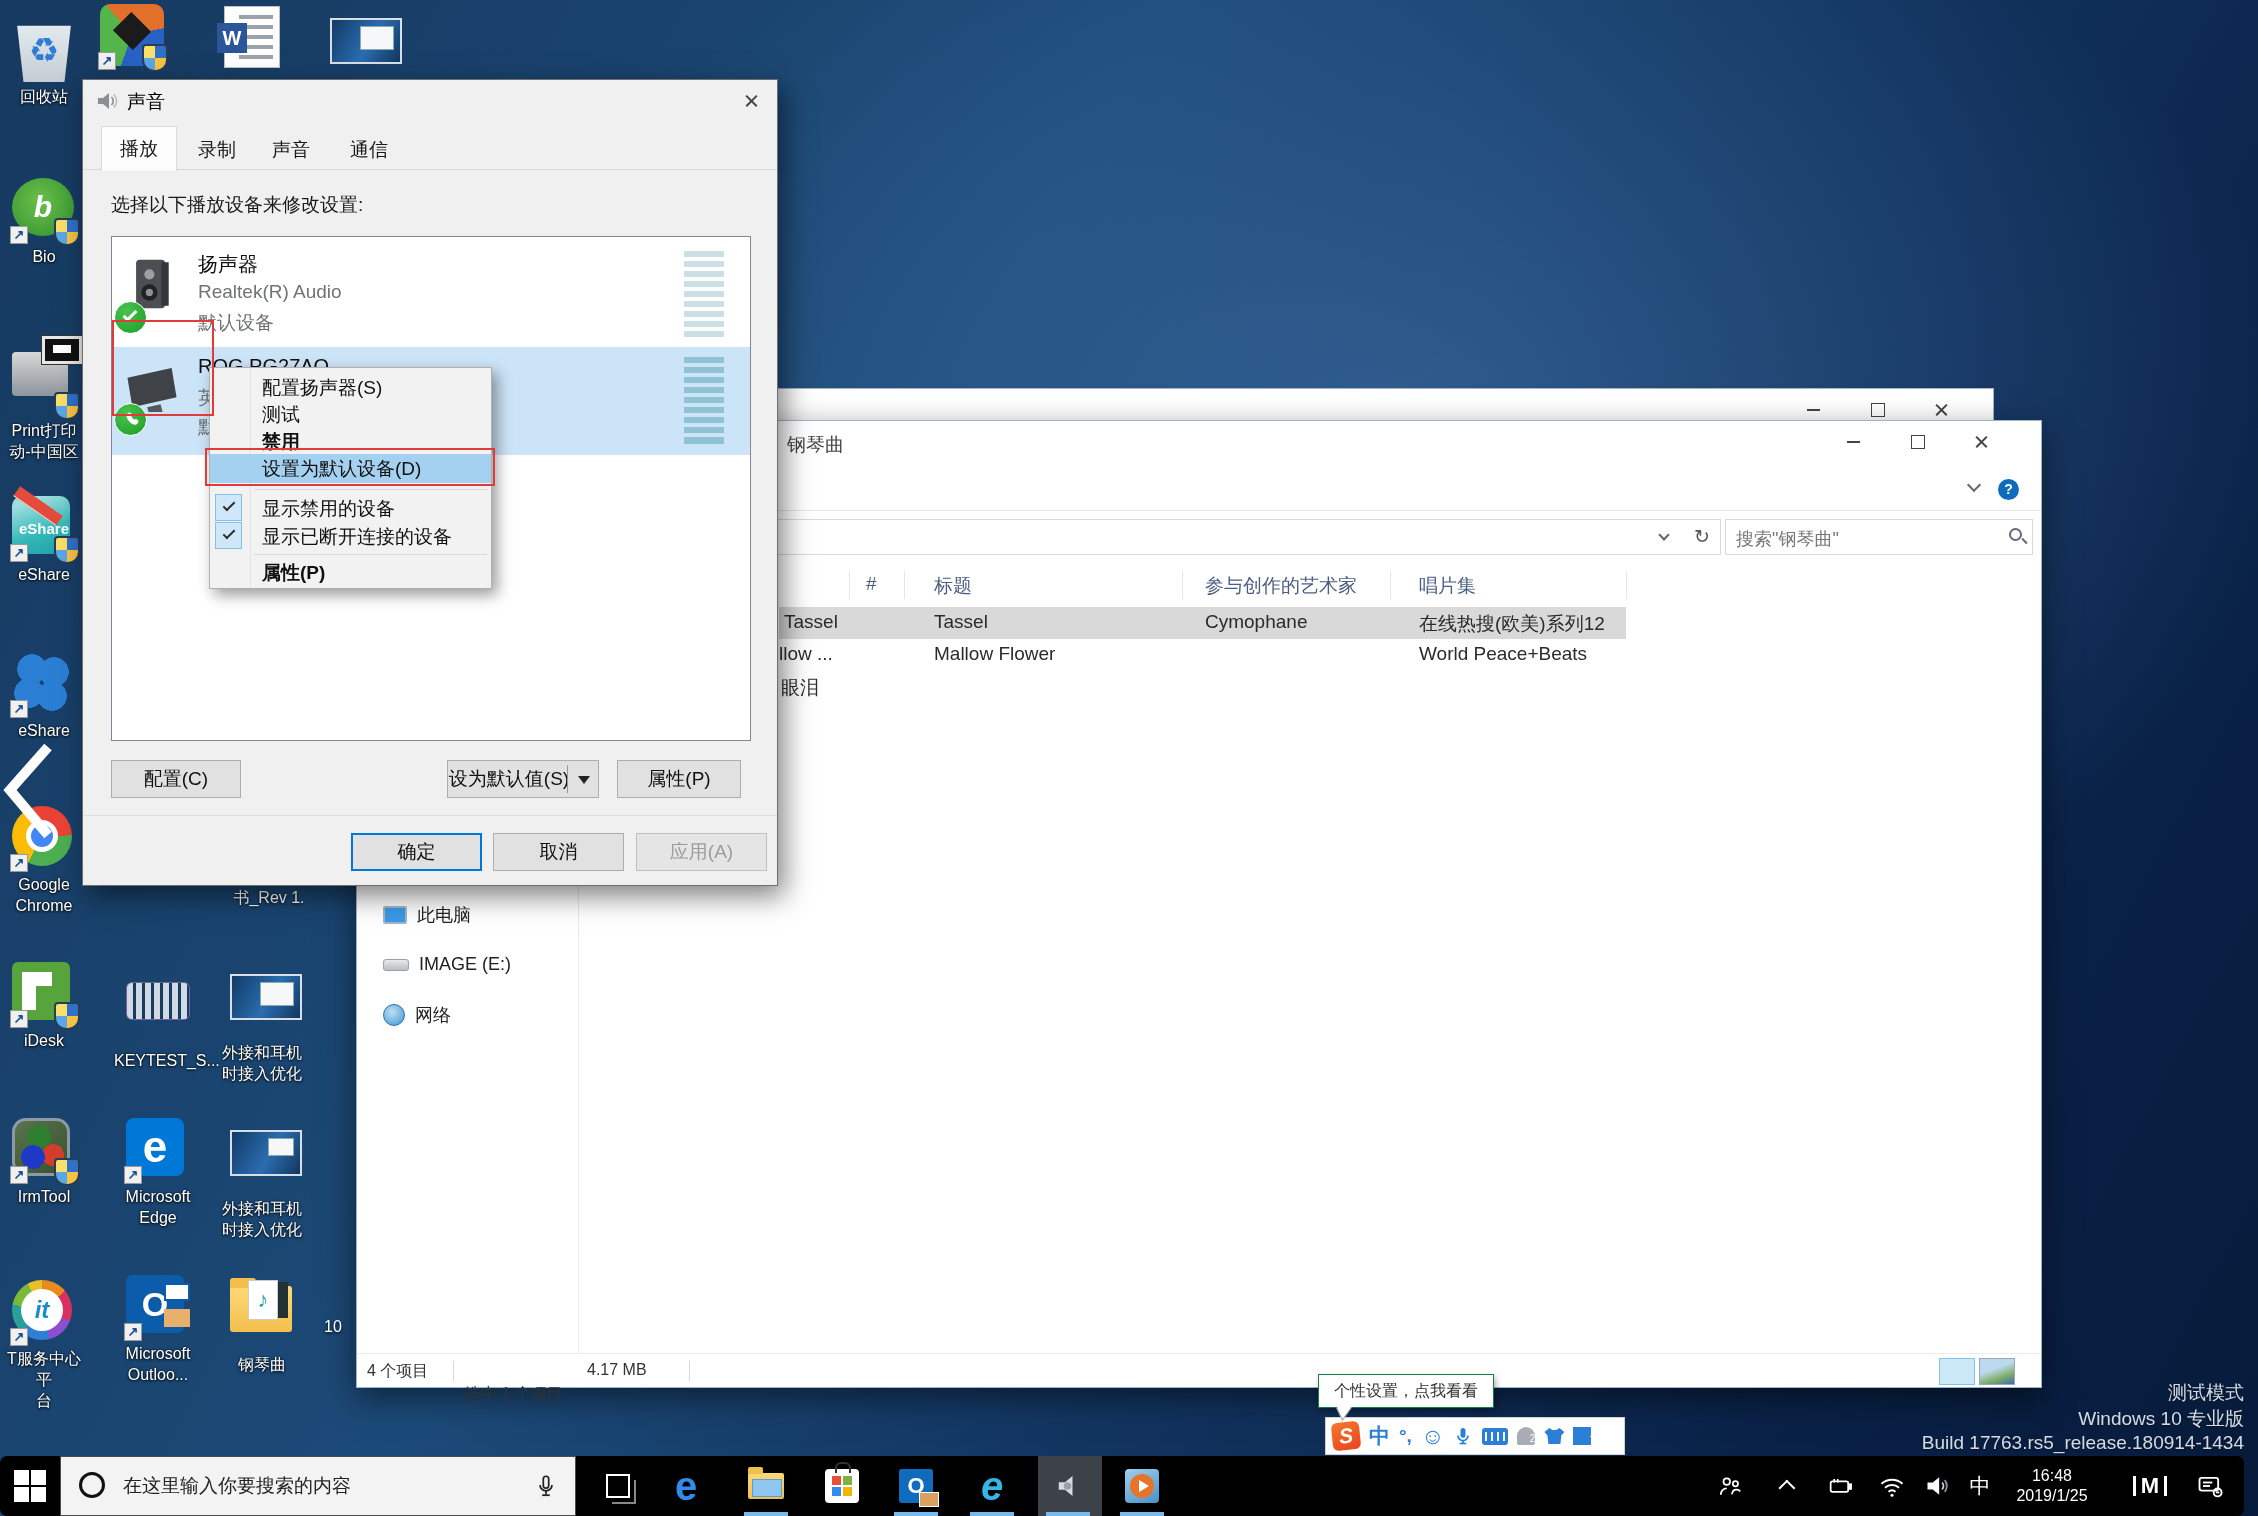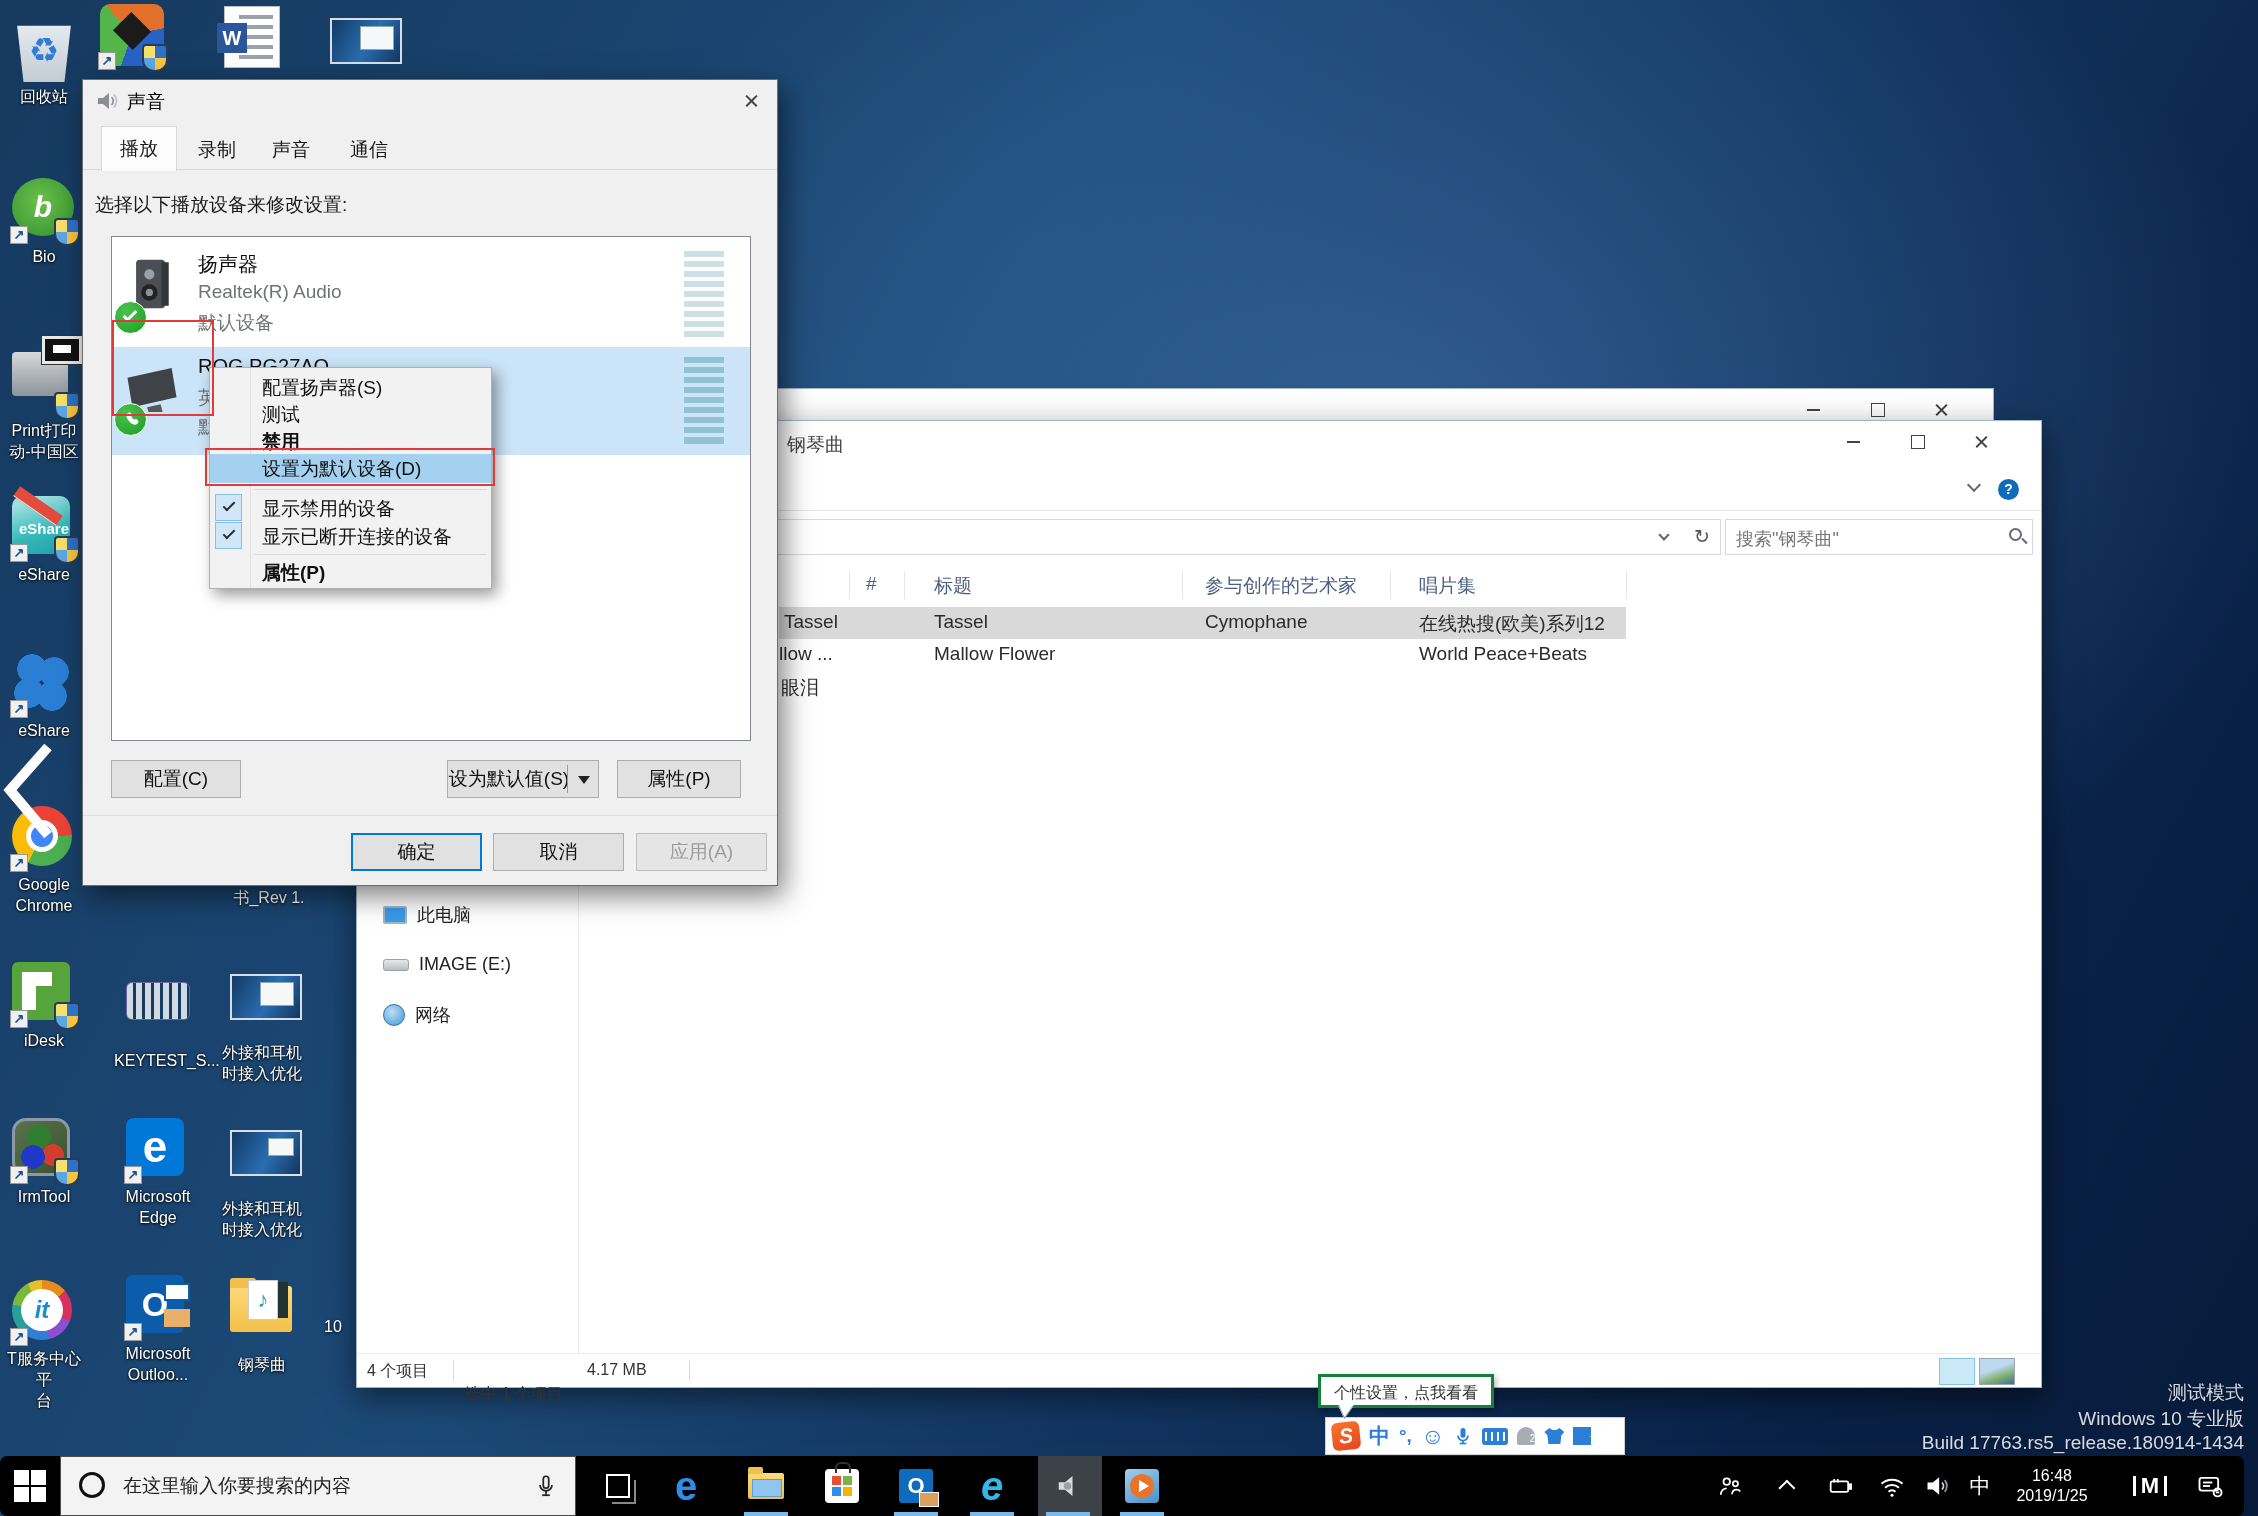--- a/index.html
+++ b/index.html
@@ -109,21 +109,21 @@
 
   
   #dialog { left:82px; top:79px; width:696px; height:807px; background:#f0f0f0; border:1px solid #6e6e6e; box-shadow:6px 10px 26px rgba(0,0,0,.5); }
   #dialog .titlebar { position:relative; height:42px; background:#f0f0f0; }
   #dialog .dtitle { position:absolute; left:44px; top:9px; font-size:19px; color:#000; }
   #dialog .dclose { width:58px; height:40px; }
   .spk-ico { position:absolute; left:12px; top:9px; }
   .tabstrip { position:absolute; left:0; top:44px; width:100%; height:46px; border-bottom:1px solid #d9d9d9; }
   .tab { position:absolute; top:6px; height:40px; font-size:19px; color:#1a1a1a; text-align:center; line-height:40px; }
   .tab.active { background:#fcfcfc; border:1px solid #d9d9d9; border-bottom:none; top:2px; height:45px; line-height:44px; }
-  .instruction { position:absolute; left:12px; top:112px; font-size:19px; color:#1a1a1a; }
+  .instruction { position:absolute; left:28px; top:112px; font-size:19px; color:#1a1a1a; }
   .devlist { position:absolute; left:28px; top:156px; width:640px; height:505px; background:#fff; border:1px solid #828790; }
   .devrow { position:absolute; left:0; width:100%; }
   .devrow .nm { position:absolute; left:86px; top:8px; font-size:20px; color:#101010; }
   .devrow .ds { position:absolute; left:86px; top:38px; font-size:19px; color:#6f7377; }
   .devrow .st { position:absolute; left:86px; top:67px; font-size:19px; color:#6f7377; }
   .meter { position:absolute; left:572px; top:8px; width:40px; height:88px; }
   .badge { position:absolute; left:2px; top:54px; width:33px; height:33px; border-radius:50%; background:radial-gradient(circle at 35% 30%, #49c24f, #1d9e24); border:1px solid #fff; }
   .badge .ck { position:absolute; left:8px; top:9px; width:14px; height:7px; border-left:3px solid #fff; border-bottom:3px solid #fff; transform:rotate(-45deg); }
   .btn { position:absolute; background:#e1e1e1; border:1px solid #adadad; font-size:19px; color:#111; text-align:center; }
   .btn.focusblue { border:2px solid #0078d7; }
@@ -176,21 +176,21 @@
   .chevup { width:12px; height:12px; border-left:2px solid #fff; border-top:2px solid #fff; transform:rotate(45deg) translateY(3px); }
 
   
   #sogou { left:1325px; top:1417px; width:300px; height:38px; background:#fff; border:1px solid #d0d0d0; display:flex; align-items:center; gap:9px; padding:0 6px; z-index:60; }
   .sg-logo { width:28px; height:28px; background:linear-gradient(160deg,#f6772c,#e8441f); border-radius:6px; color:#fff; font-size:21px; font-weight:bold; font-style:italic; text-align:center; line-height:28px; transform:rotate(-6deg); }
   .sg-blue { color:#2c7fd6; font-weight:bold; font-size:19px; }
   .sg-kbd { width:26px; height:17px; background:#2c7fd6; border-radius:3px; background-image:repeating-linear-gradient(90deg, rgba(255,255,255,.95) 0 2px, transparent 2px 6px); background-size:20px 9px; background-position:3px 4px; background-repeat:no-repeat; }
   .sg-person { width:18px; height:18px; border-radius:50% 50% 2px 2px; background:#a8adb4; position:relative; font-size:10px; color:#fff; text-align:right; line-height:24px; }
   .sg-shirt { width:20px; height:16px; background:#2c7fd6; clip-path:polygon(0 25%, 25% 0, 40% 12%, 60% 12%, 75% 0, 100% 25%, 85% 45%, 80% 100%, 20% 100%, 15% 45%); }
   .sg-grid { width:18px; height:18px; background:conic-gradient(#2c7fd6 0 25%, #fff 0 26%, #2c7fd6 26% 100%); display:grid; grid-template-columns:8px 8px; gap:2px; }
-  #tooltip { left:1318px; top:1374px; width:176px; height:34px; background:#fff; border:3px solid #15803d; font-size:16px; color:#333; line-height:32px; text-align:center; z-index:61; box-shadow:2px 3px 6px rgba(0,0,0,.3); }
+  #tooltip { left:1318px; top:1374px; width:176px; height:34px; background:#fff; border:1px solid #15803d; font-size:16px; color:#333; line-height:32px; text-align:center; z-index:61; box-shadow:2px 3px 6px rgba(0,0,0,.3); }
   #tooltip::after { content:""; position:absolute; left:18px; bottom:-8px; width:13px; height:13px; background:#fff; border-right:1px solid #9a9a9a; border-bottom:1px solid #9a9a9a; transform:rotate(65deg) skewX(30deg); }
 
   .watermark { position:absolute; right:14px; text-align:right; color:#e6ebf1; font-size:19px; opacity:.92; text-shadow:0 1px 2px rgba(0,0,0,.4); z-index:5; }
   .partlabel { position:absolute; color:#fff; font-size:16px; text-shadow:0 1px 3px #000; z-index:4; }
 </style>
 </head>
 <body>
 
 <div class="dicon" style="left:0; top:18px;">
   <div class="art art-recycle">

